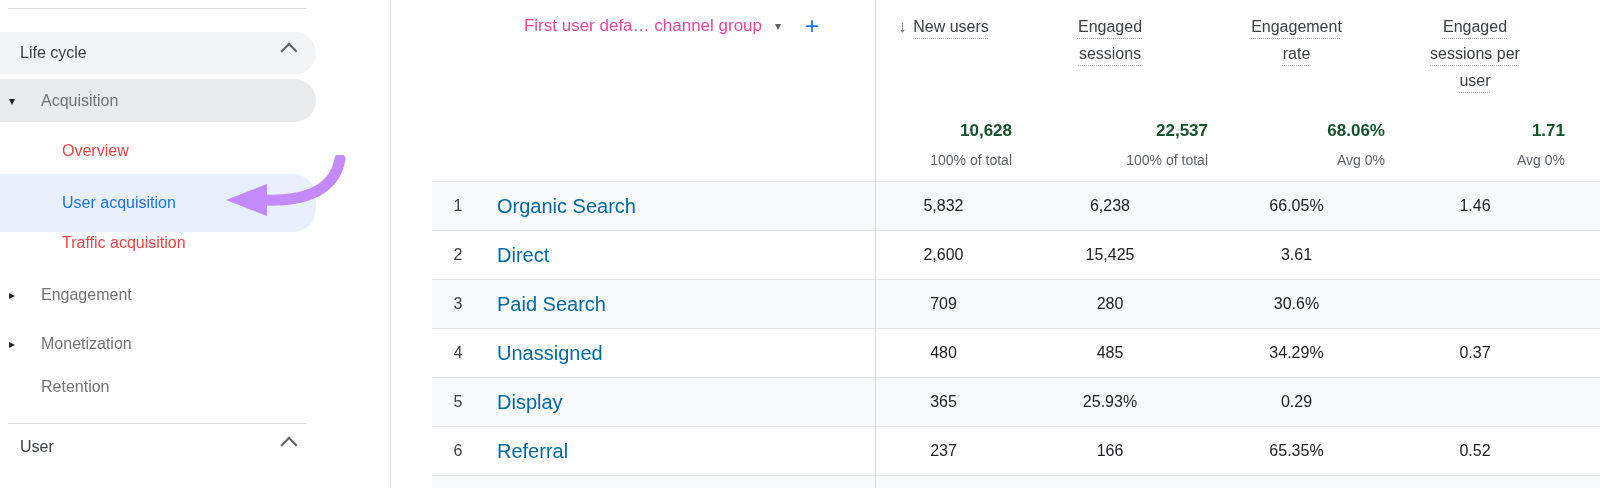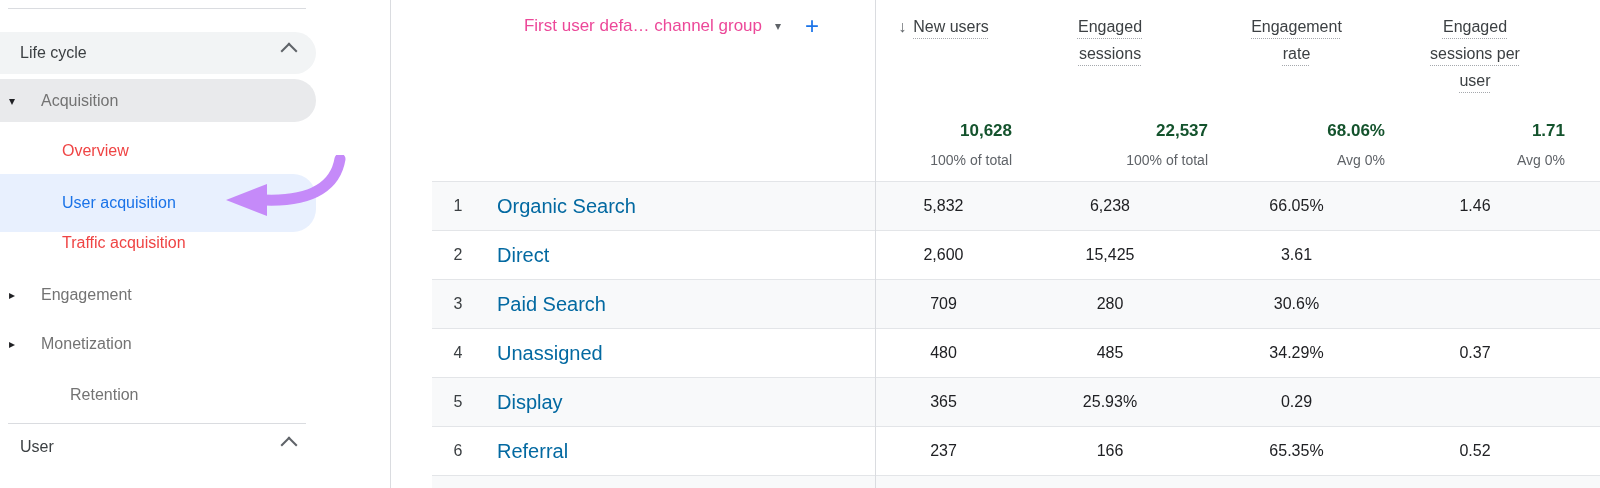--- a/index.html
+++ b/index.html
@@ -82,21 +82,21 @@
   <div class="nav-item" style="top:281px;">
     <span class="tri">▸</span>
     <span class="s-top-label">Engagement</span>
   </div>
 
   <div class="nav-item" style="top:330px;">
     <span class="tri">▸</span>
     <span class="s-top-label">Monetization</span>
   </div>
 
-  <div class="nav-item" style="top:381px;padding-left:29px;">
+  <div class="nav-item" style="top:373px;">
     <span class="s-top-label">Retention</span>
   </div>
 
   <div class="s-divider" style="top:423px;"></div>
 
   <div class="nav-item" style="top:433px;">
     <span class="s-header-label">User</span>
     <span class="chev-up"></span>
   </div>
 </div>

